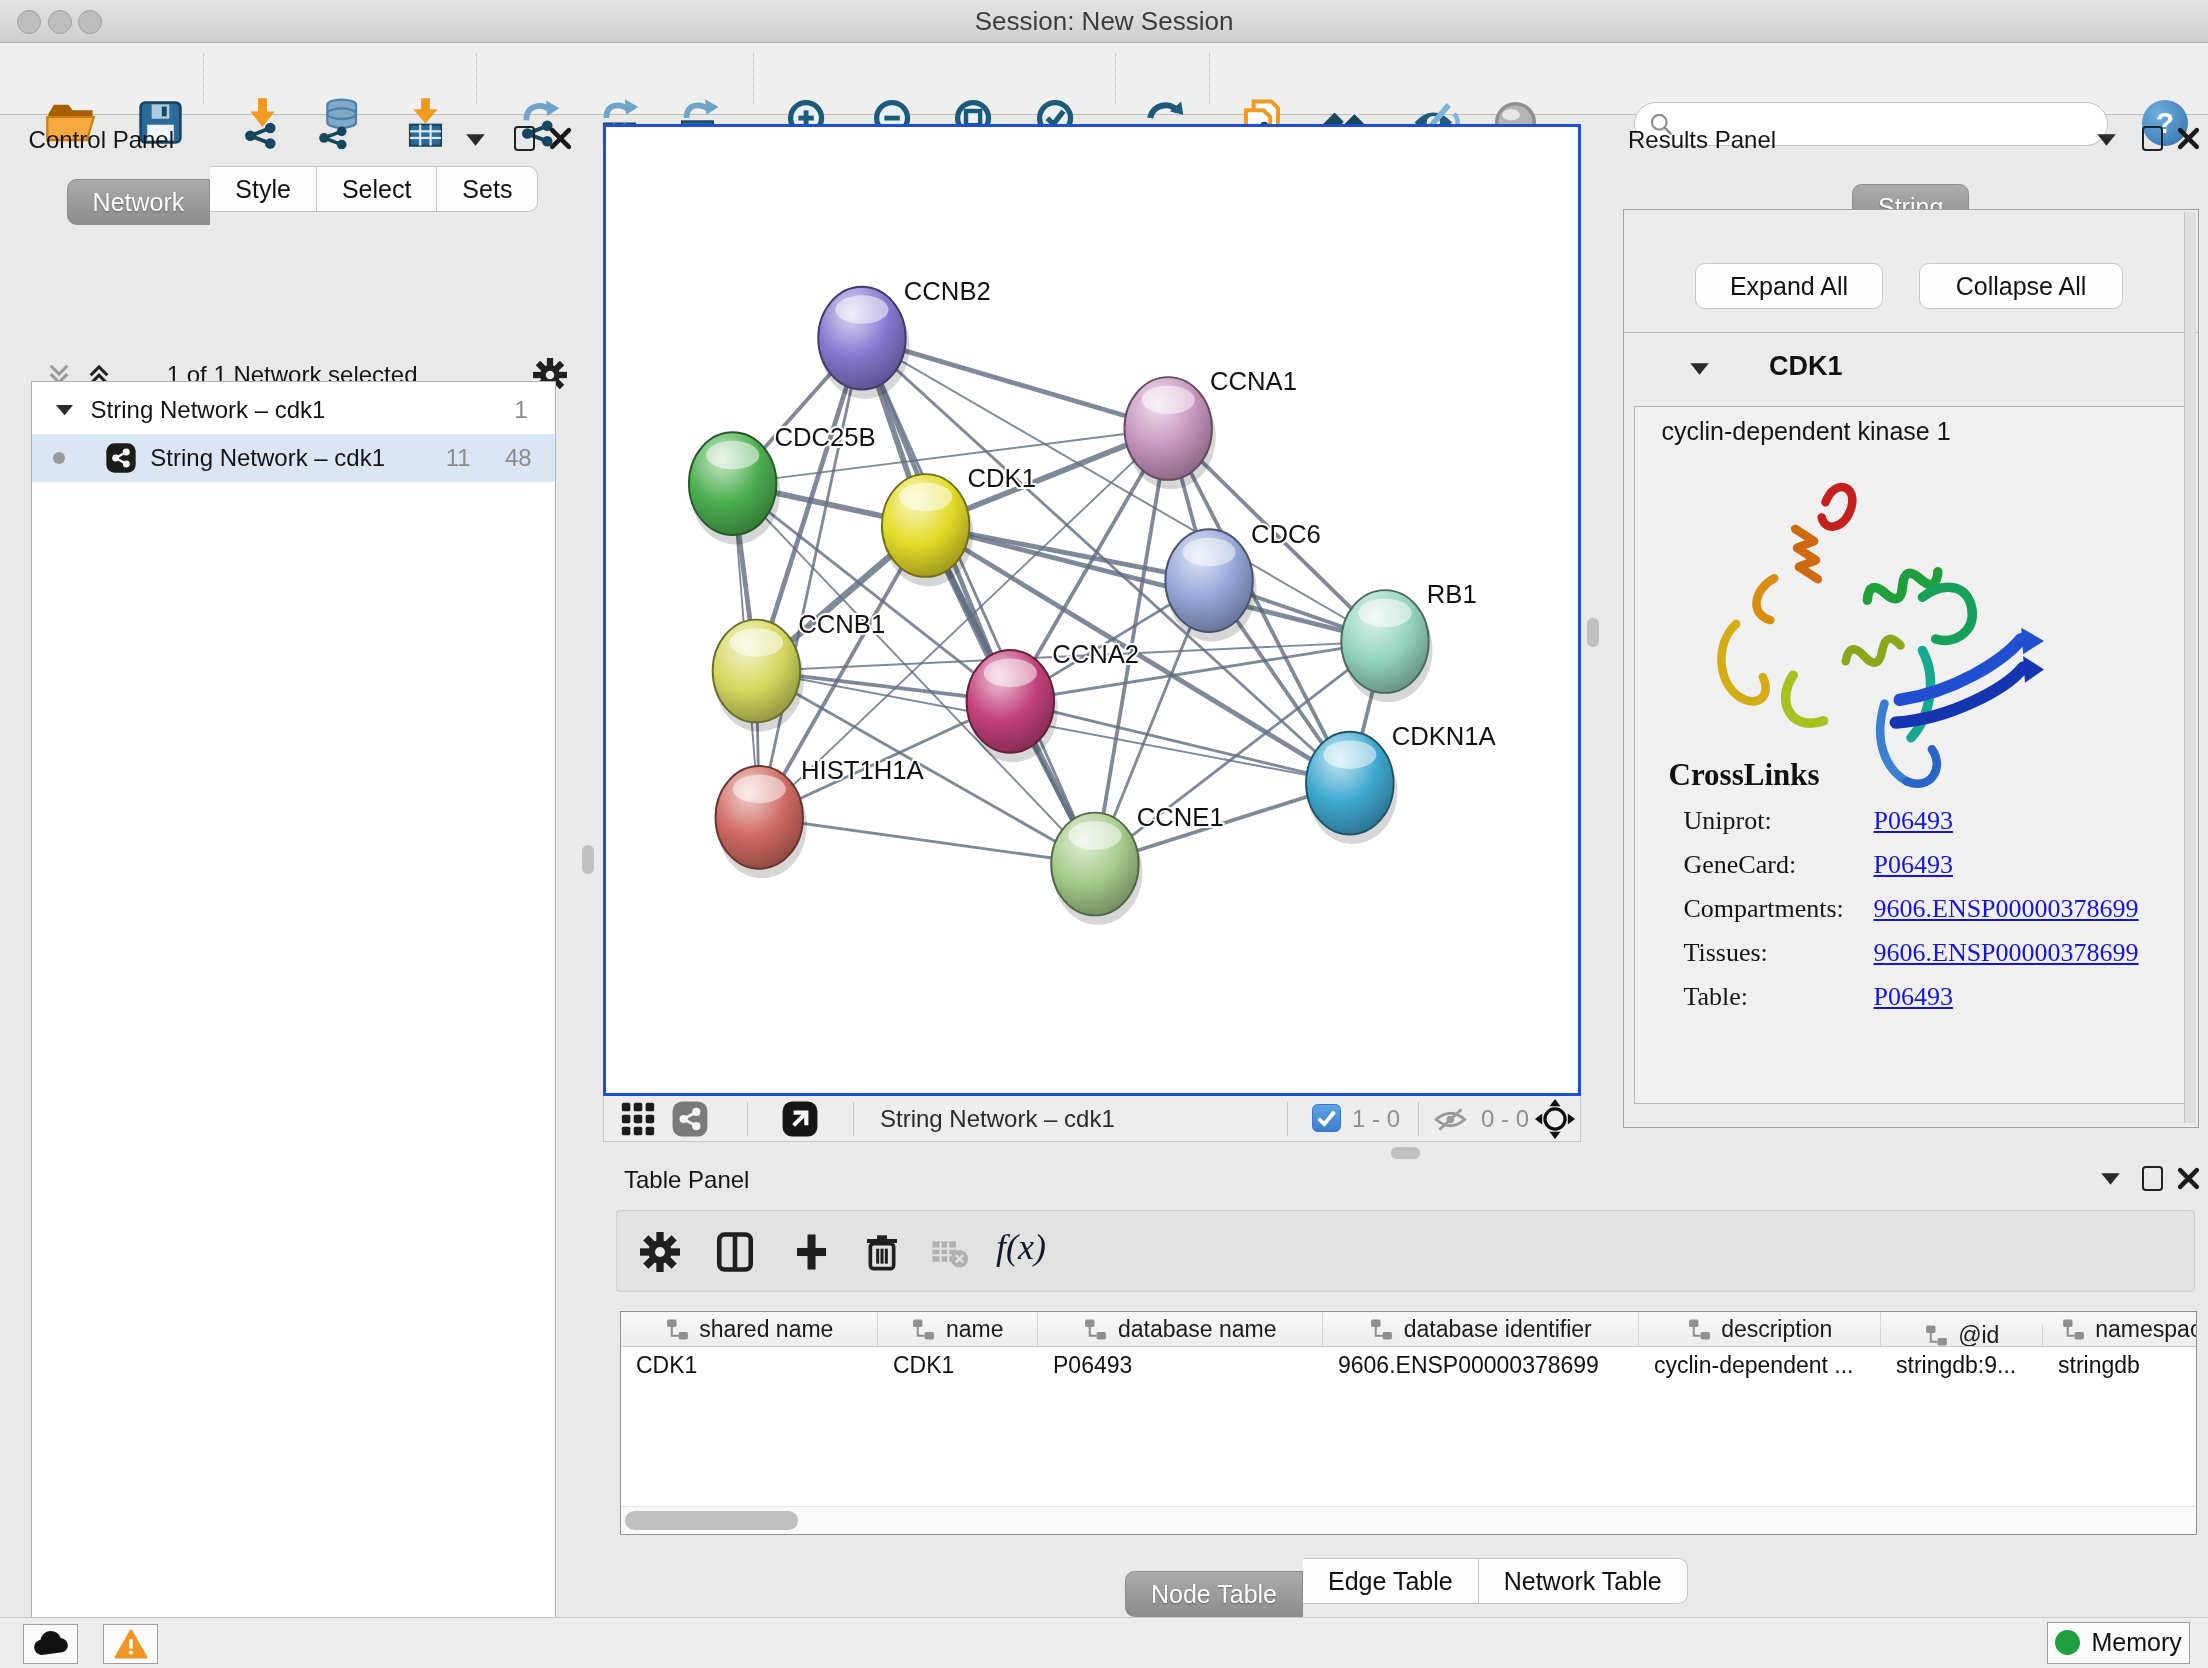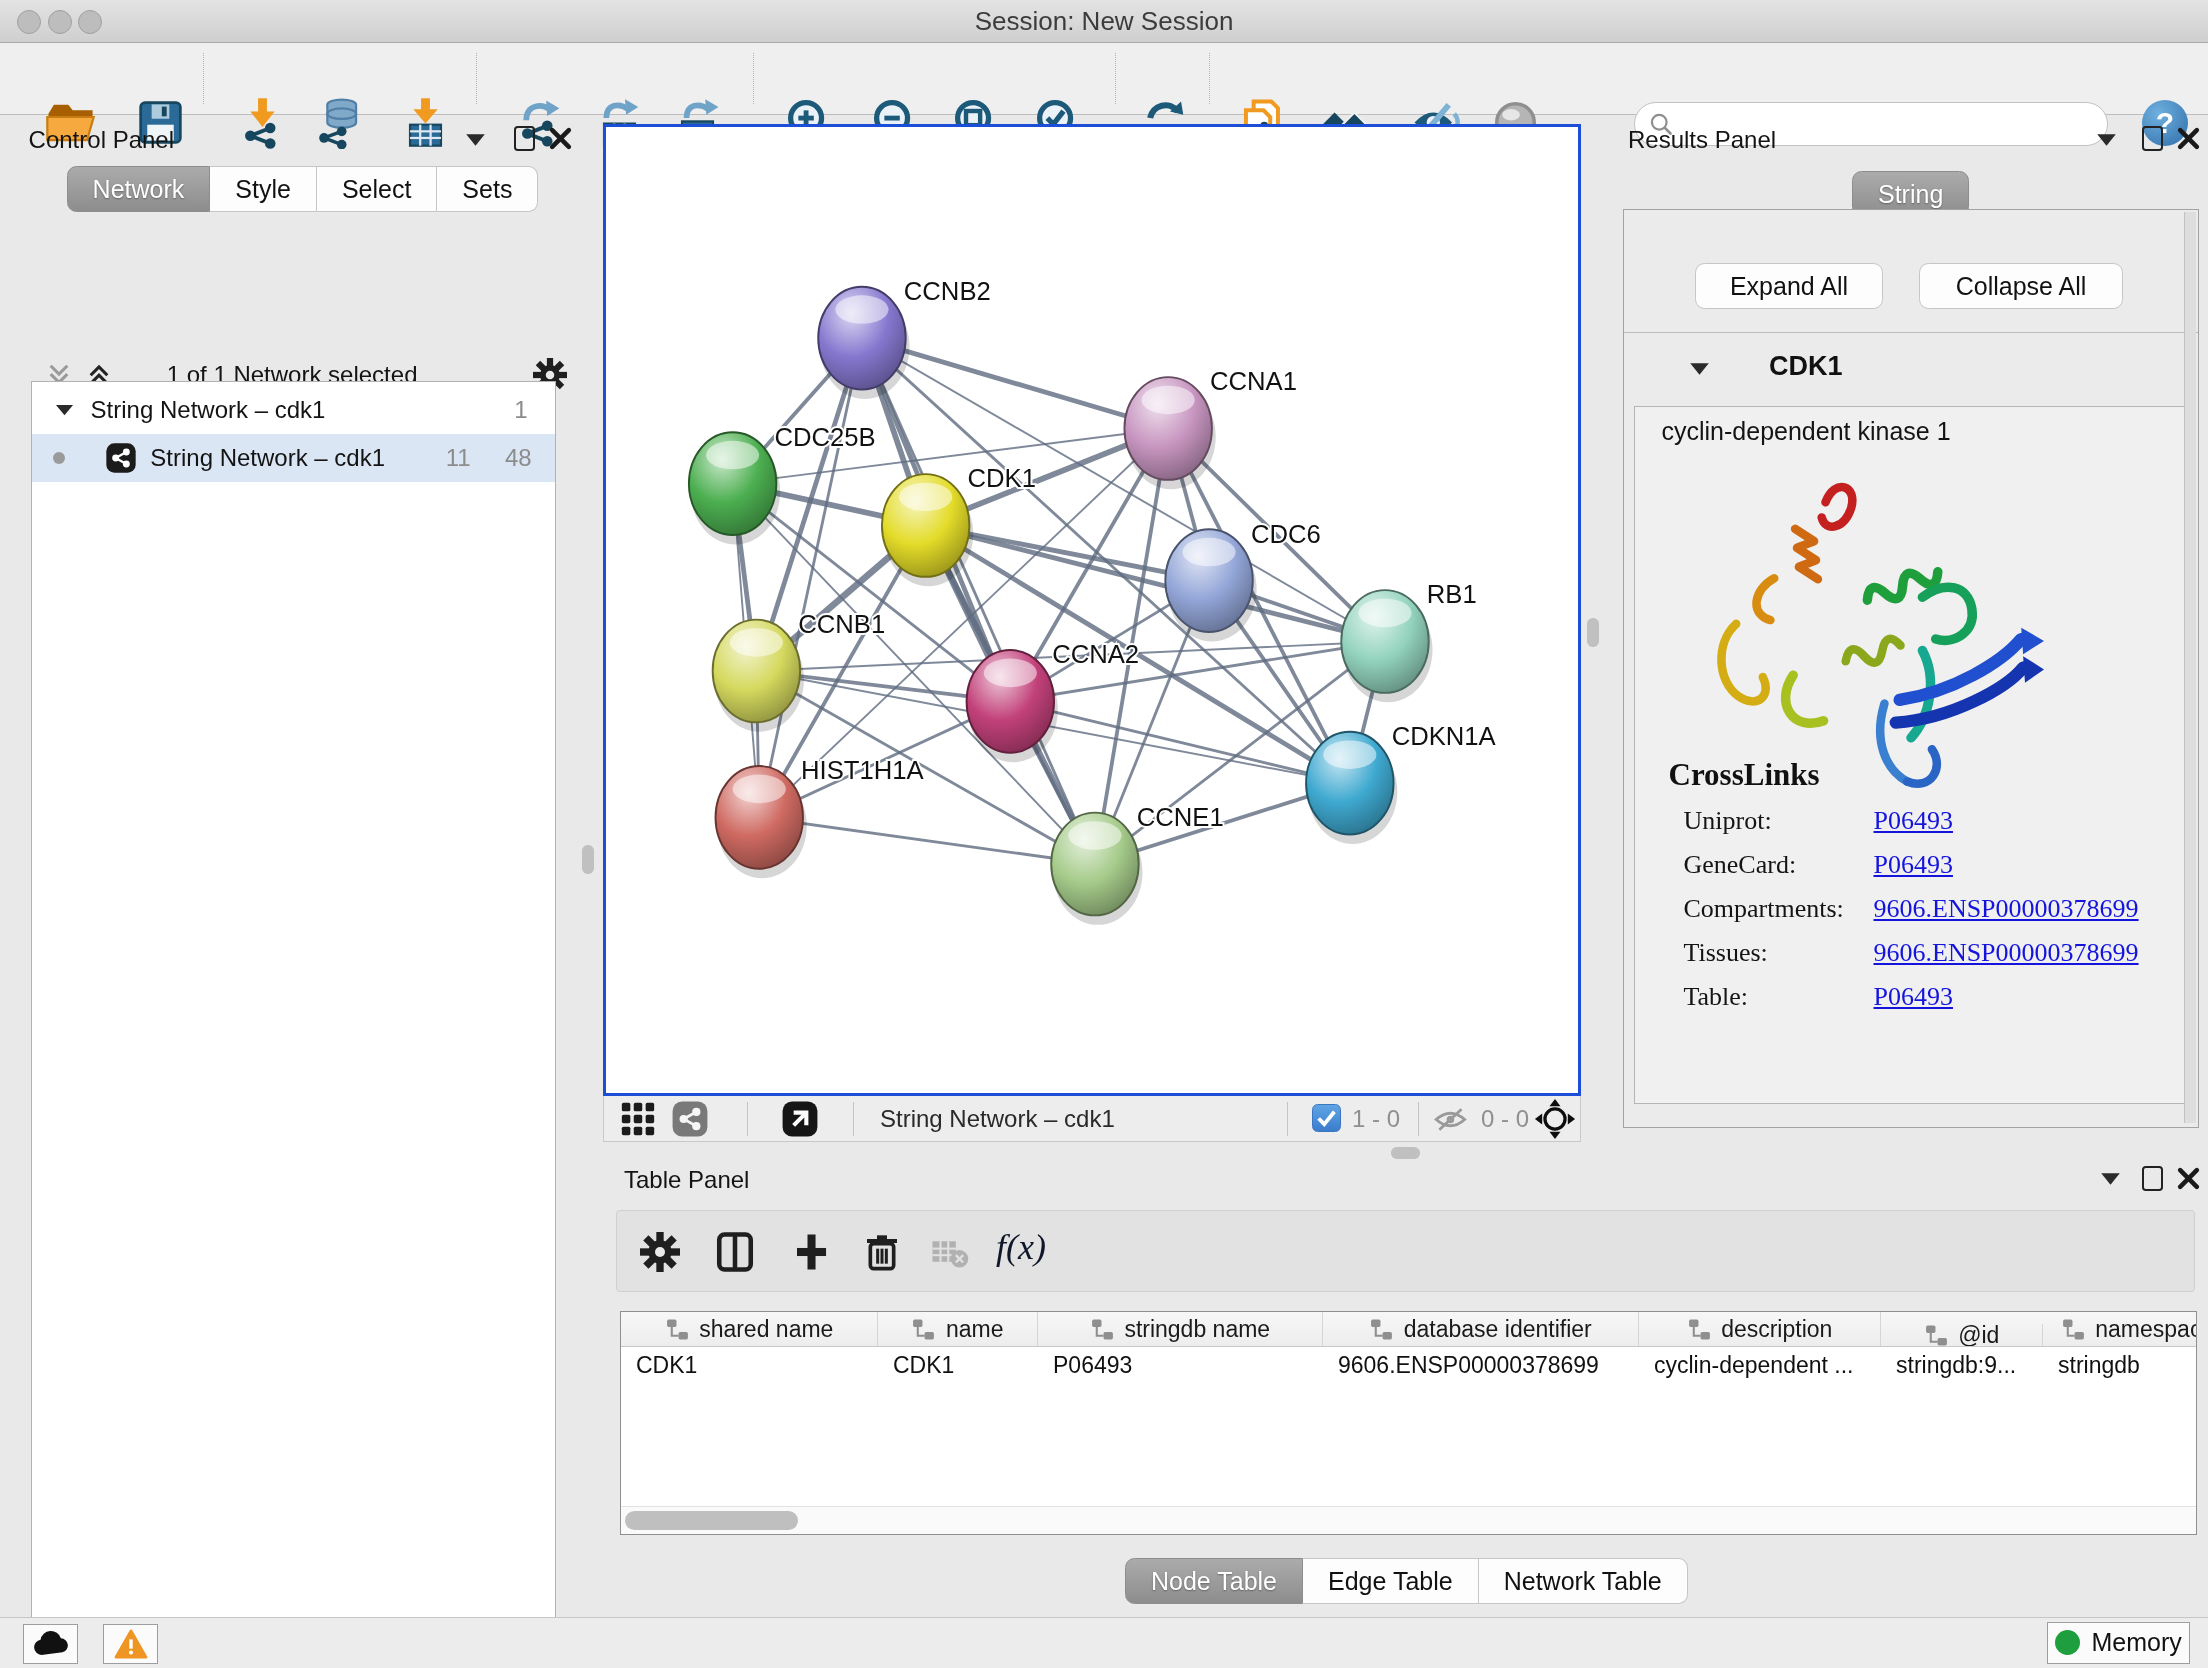--- a/index.html
+++ b/index.html
@@ -27,21 +27,21 @@
   
   .ph-title{position:absolute;font-size:24px;color:#141414;}
   .wicon{position:absolute;width:25px;height:25px;}
   .sqicon{position:absolute;width:17px;height:21px;border:2.9px solid #222;border-radius:3.8px;}
   .tabgroup{position:absolute;display:flex;}
   .tab{height:44px;line-height:44px;padding:0 25px;background:#fdfdfd;
     border:1px solid #c6c6c6;border-left:none;font-size:25px;color:#111;white-space:nowrap;}
   .tab:first-child{border-left:1px solid #c6c6c6;border-radius:9.5px 0 0 9.5px;}
   .tab:last-child{border-radius:0 9.5px 9.5px 0;}
   .tab.sel{background:linear-gradient(#ababab,#8d8d8d);border-color:#8d8d8d;color:#fff;
-    text-shadow:0 1px 1.9px rgba(0,0,0,.35);}
+    text-shadow:0 1px 1.9px rgba(0,0,0,.35);margin-top:13px;}
 
   
   .subheader{position:absolute;left:23px;top:228px;width:523px;height:53px;font-size:24px;color:#141414;}
   .listbox{position:absolute;left:23px;top:259px;width:523px;height:1316px;background:#fff;
     border:1px solid #b2b2b2;}
   .treerow{position:relative;height:48px;display:flex;align-items:center;font-size:24px;color:#141414;}
   .treerow.sel{background:#dbe6f5;}
   .count{color:#8c8c8c;}
 
   
@@ -819,21 +819,21 @@
             <path d="M6.5 8.5 V17 H13" stroke="#8f8f8f" stroke-width="2" fill="none"></path>
           </svg>
           <span>name</span>
         </div>
         <div class="th" style="width: 285px;">
           <svg class="colicon" viewBox="0 0 24 22">
             <rect x="2" y="1.5" width="9" height="7" rx="1.5" fill="#8f8f8f"></rect>
             <rect x="13" y="13.5" width="9" height="7" rx="1.5" fill="#8f8f8f"></rect>
             <path d="M6.5 8.5 V17 H13" stroke="#8f8f8f" stroke-width="2" fill="none"></path>
           </svg>
-          <span>stringdb name</span>
+          <span>database name</span>
         </div>
         <div class="th" style="width: 316px;">
           <svg class="colicon" viewBox="0 0 24 22">
             <rect x="2" y="1.5" width="9" height="7" rx="1.5" fill="#8f8f8f"></rect>
             <rect x="13" y="13.5" width="9" height="7" rx="1.5" fill="#8f8f8f"></rect>
             <path d="M6.5 8.5 V17 H13" stroke="#8f8f8f" stroke-width="2" fill="none"></path>
           </svg>
           <span>database identifier</span>
         </div>
         <div class="th" style="width: 242px;">

